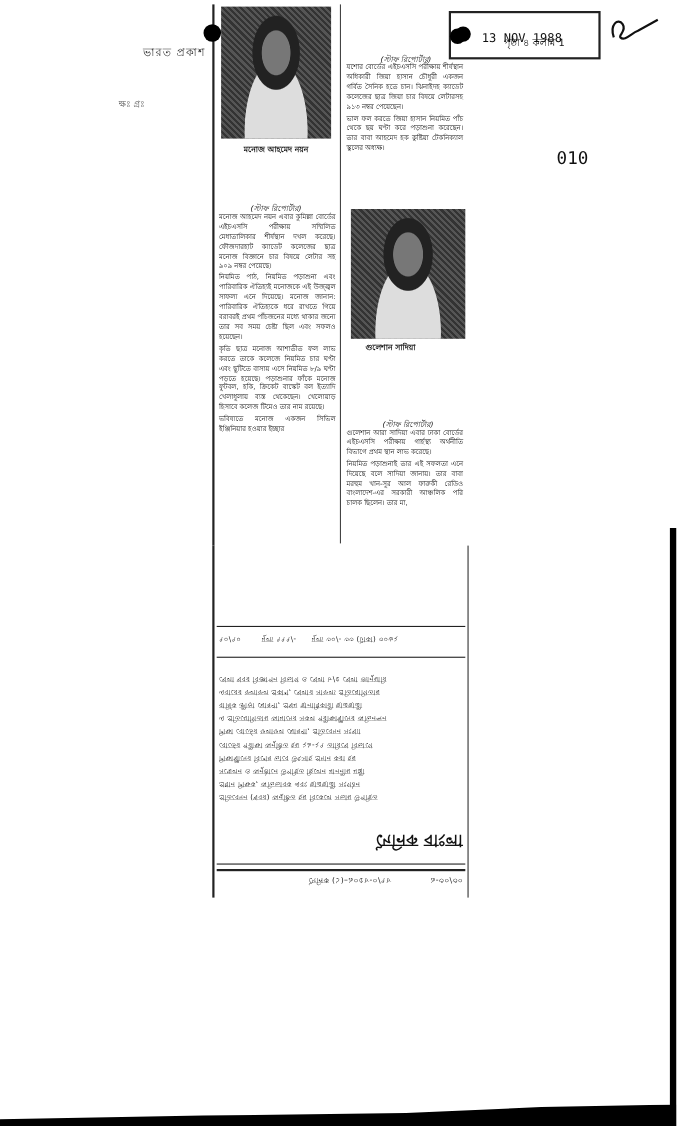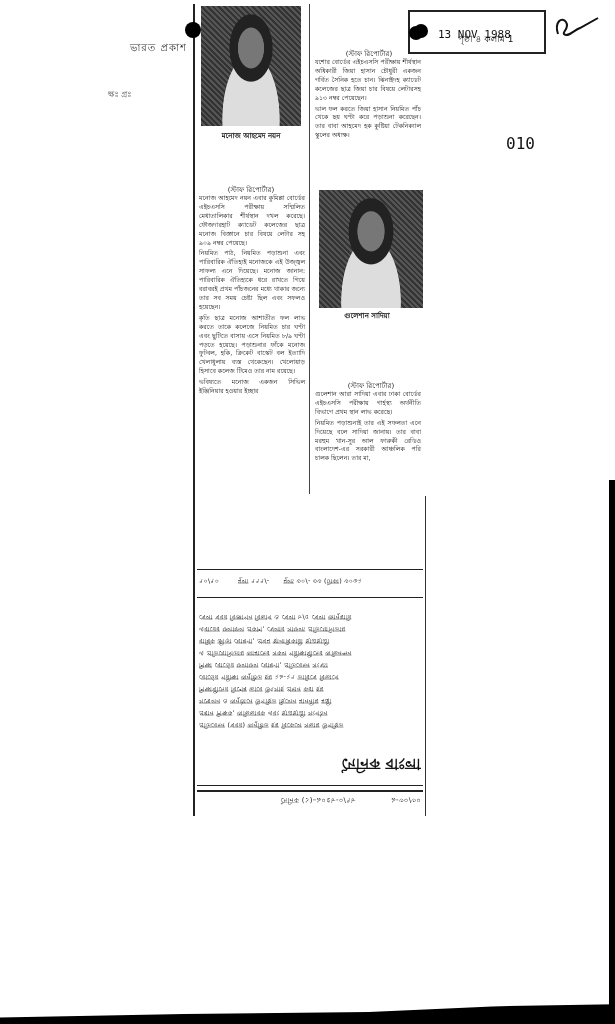--- a/index.html
+++ b/index.html
@@ -13,21 +13,21 @@
   .clipping { position:absolute; left:193px; top:4px; width:230px; height:492px; border-left:2px solid #222; }
   .photo { position:absolute; background:
             radial-gradient(ellipse at 50% 35%, #777 0 18%, #222 19% 30%, transparent 31%),
             radial-gradient(ellipse at 50% 95%, #ddd 0 40%, transparent 41%),
             repeating-linear-gradient(45deg,#333 0 2px,#555 2px 4px); }
   .photo1 { left:6px; top:2px; width:100px; height:120px; }
   .photo2 { left:124px; top:186px; width:104px; height:118px; }
   .dot { position:absolute; width:16px; height:16px; border-radius:50%; background:#000; }
   .caption { position:absolute; font-size:7px; text-align:center;font-weight:bold; }
   .headline { position:absolute; font-weight:bold; font-size:12px; line-height:17px; }
-  .byline { position:absolute; font-size:7px; text-align:center; }
+  .byline { position:absolute; font-size:7px; text-align:center;font-style:italic; }
   .body-text { position:absolute; font-size:6.2px; line-height:8.9px; text-align:justify; }
   .vline { position:absolute; width:1px; background:#444; }
   .stamp { position:absolute; left:408px; top:10px; width:134px; height:40px; border:2px solid #222; }
   .stamp-date { position:absolute; left:28px; top:16px; font-size:11px; font-family:"DejaVu Sans Mono", monospace; }
   .stamp-page { position:absolute; left:48px; top:20px; font-size:9px; }
   .stamp-dot { position:absolute; left:4px; top:12px; width:14px; height:14px; border-radius:50%; background:#000; }
   .signature { position:absolute; left:552px; top:12px; width:48px; height:28px; }
   .pagenum { position:absolute; left:506px; top:134px; font-size:16px; font-family:"DejaVu Sans Mono", monospace; }
   .mirror { position:absolute; left:193px; top:496px; width:230px; height:320px; border-left:2px solid #222;
             border-right:1px solid #333; }
@@ -75,21 +75,21 @@
 
   <div class="vline" style="left:114px;top:0;height:490px;"></div>
 
   <div class="byline" style="left:120px;top:44px;width:108px;">(স্টাফ রিপোর্টার)</div>
   <div class="body-text" style="left:120px;top:54px;width:106px;">
     <p style="margin:0 0 2px 0;">যশোর বোর্ডের এইচএসসি পরীক্ষায় শীর্ষস্থান অধিকারী জিয়া হাসান চৌধুরী একজন গর্বিত সৈনিক হতে চান। ঝিনাইদহ ক্যাডেট কলেজের ছাত্র জিয়া চার বিষয়ে লেটারসহ ৯১৩ নম্বর পেয়েছেন।</p>
     <p style="margin:0;">ভাল ফল করতে জিয়া হাসান নিয়মিত পাঁচ থেকে ছয় ঘণ্টা করে পড়াশুনা করেছেন। তার বাবা আহমেদ হক কুষ্টিয়া টেকনিক্যাল স্কুলের অধ্যক্ষ।</p>
   </div>
 
   <div class="photo photo2"></div>
-  <div class="caption" style="left:120px;top:306px;width:104px;">গুলেশান সাদিয়া</div>
+  <div class="caption" style="left:108px;top:306px;width:104px;">গুলেশান সাদিয়া</div>
   <div class="byline" style="left:122px;top:376px;width:108px;">(স্টাফ রিপোর্টার)</div>
   <div class="body-text" style="left:120px;top:386px;width:106px;">
     <p style="margin:0 0 2px 0;">গুলেশান আরা সাদিয়া এবার ঢাকা বোর্ডের এইচএসসি পরীক্ষায় গার্হস্থ্য অর্থনীতি বিভাগে প্রথম স্থান লাভ করেছে।</p>
     <p style="margin:0;">নিয়মিত পড়াশুনাই তার এই সফলতা এনে দিয়েছে বলে সাদিয়া জানায়। তার বাবা মরহুম খান-সুর আল ফারুকী রেডিও বাংলাদেশ-এর সরকারী আঞ্চলিক পরি চালক ছিলেন। তার মা,</p>
   </div>
 </div>
 
 <div class="mirror">
   <div class="mirror-inner">
     <div class="mline" style="top:10px;text-align:right;font-size:7px;">

